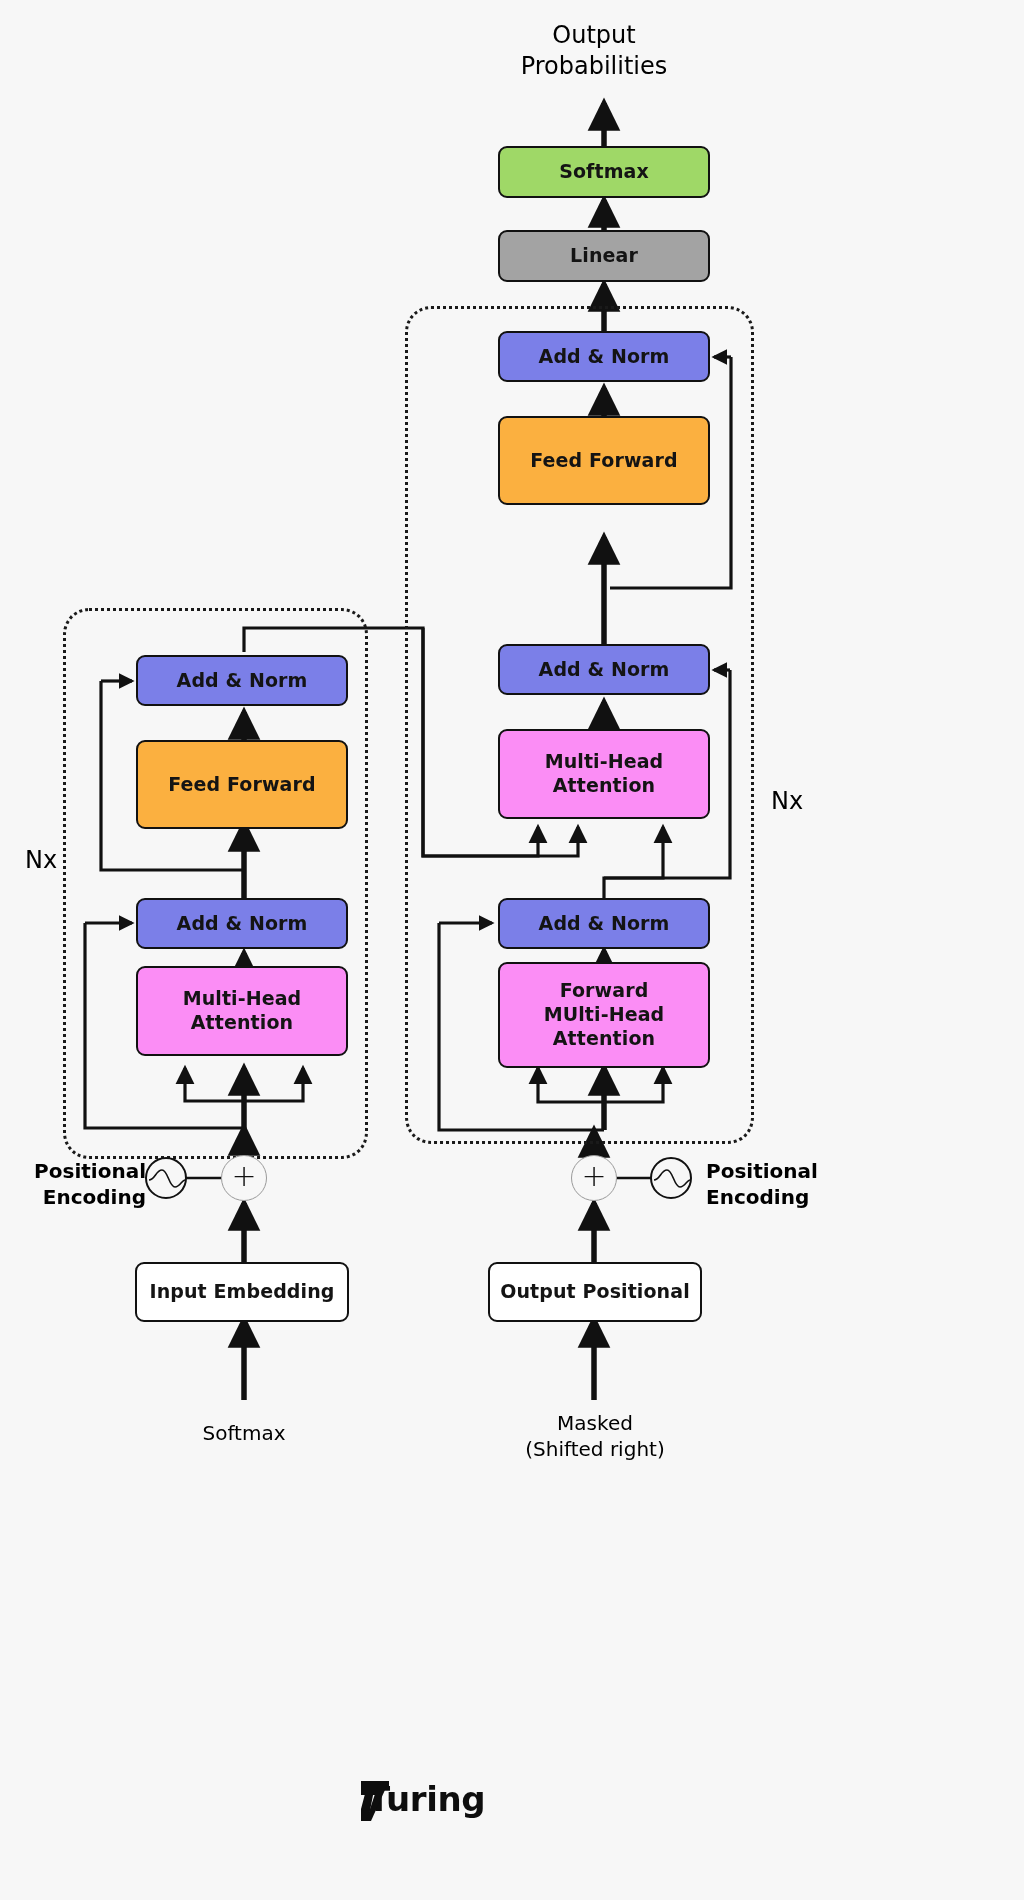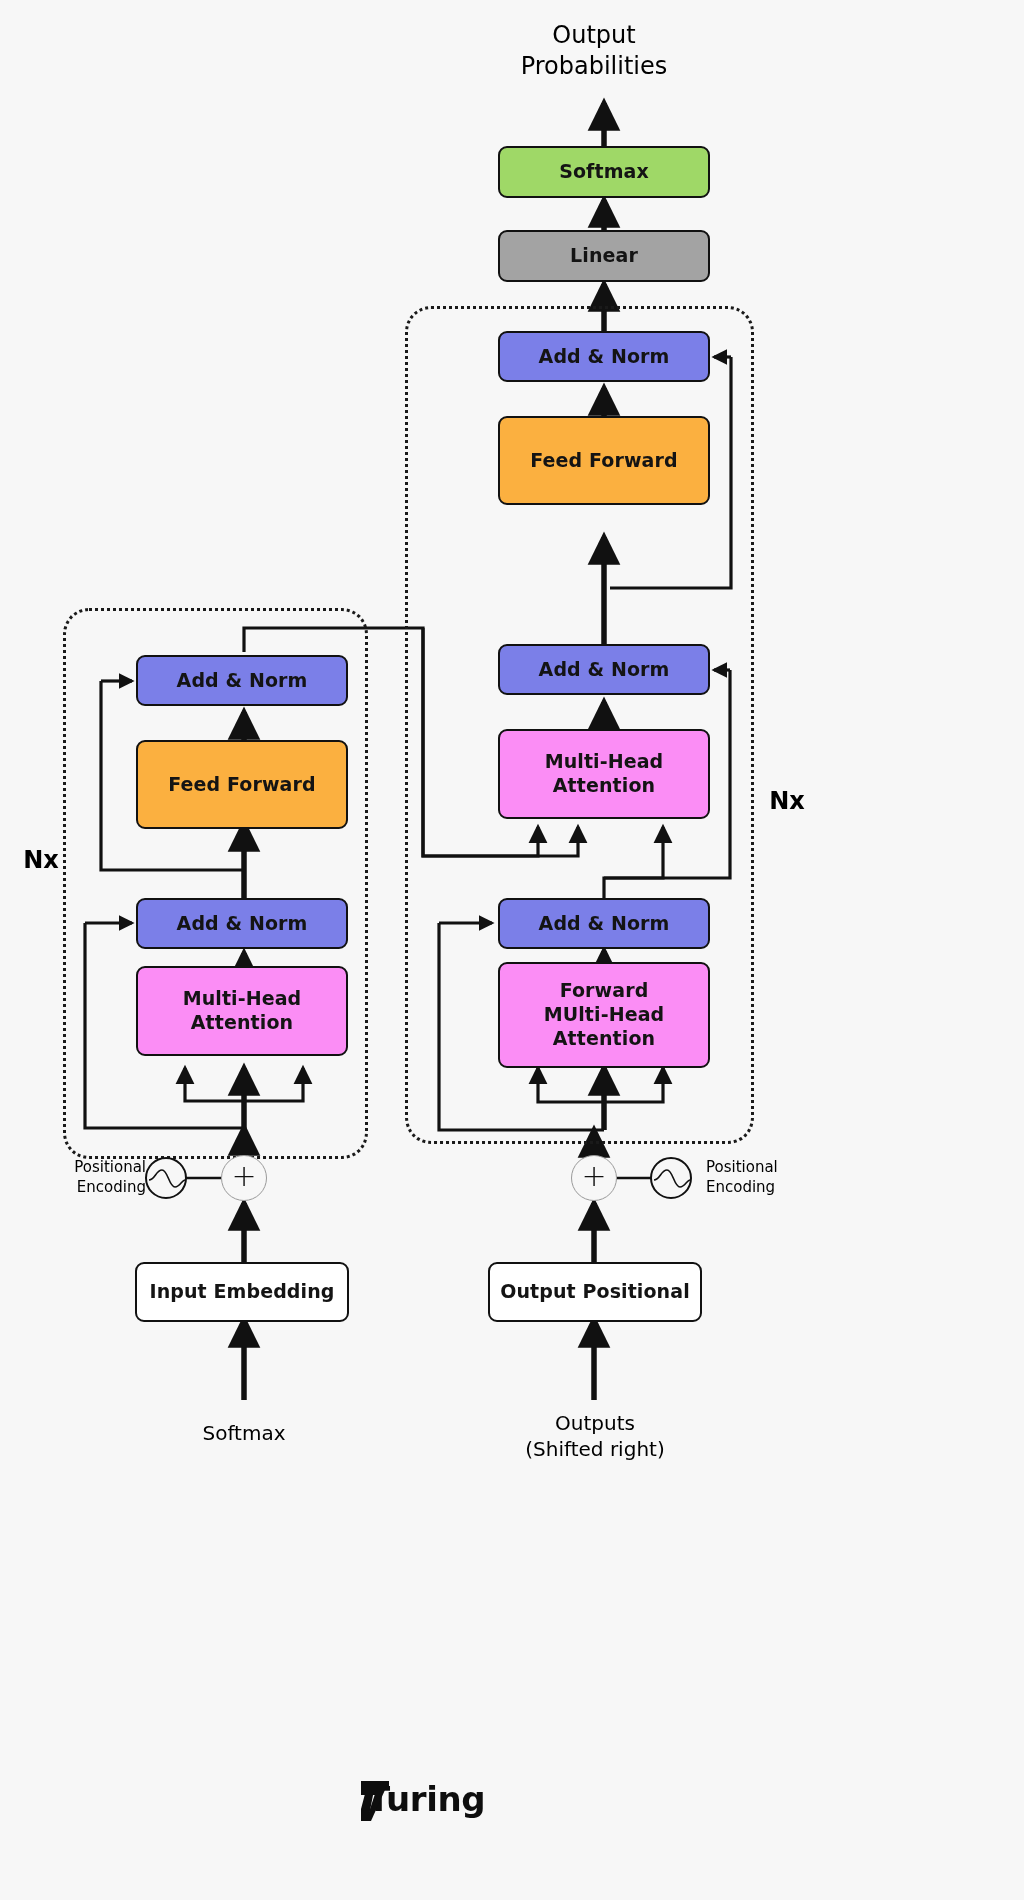--- a/index.html
+++ b/index.html
@@ -28,22 +28,22 @@
     font-size:19px;
     z-index:6;
   }
   .nodebox.plain{background:#ffffff;align-items:center;}
   .caption{
     position:absolute;z-index:7;text-align:center;
     color:#000000;line-height:1.3;
   }
   .caption.reg{font-weight:400;font-size:20px;}
   .caption.title{font-weight:400;font-size:24px;}
-  .caption.pe{font-weight:normal;font-size:15px;}
-  .caption.nx{font-weight:bold;font-size:24px;}
+  .caption.pe{font-weight:bold;font-size:20px;}
+  .caption.nx{font-weight:normal;font-size:24px;}
 
   
   .group{
     position:absolute;
     box-sizing:border-box;
     border:3px dotted #1a1a1a;
     border-radius:26px;
     z-index:2;
     background:transparent;
   }
@@ -259,21 +259,21 @@
 
   <div class="nodebox plain" style="left:488px;top:1262px;width:214px;height:60px;">
     <span>Output Positional</span>
   </div>
 
   <div class="caption reg" style="left:144px;top:1420px;width:200px;">
     <span>Softmax</span>
   </div>
 
   <div class="caption reg" style="left:494px;top:1410px;width:202px;">
-    <div>Outputs</div>
+    <div>Masked</div>
     <div>(Shifted right)</div>
   </div>
 
   <div class="logo" style="left:358px;top:1779px;">
     <span style="display:block;">
       <svg width="34" height="44" viewBox="0 0 34 44" aria-hidden="true">
         <path d="M3,2 L31,2 L31,11 L16,11 L10,42 L3,42 L3,30 L8,11 L3,11 Z" fill="#0e0e0e"></path>
         <path d="M3,2 L31,2 L18,16 L3,16 Z" fill="#0e0e0e"></path>
         <path d="M20,6 L31,2 L13,42 L8,42 Z" fill="#0e0e0e"></path>
       </svg>

